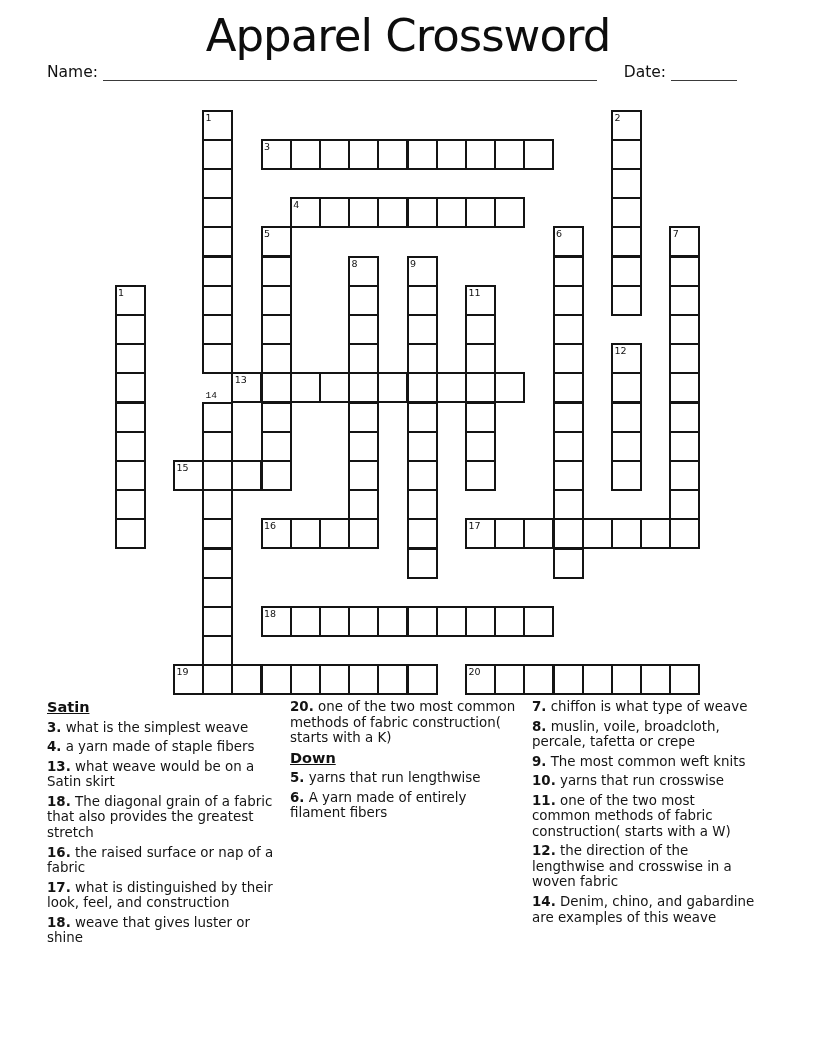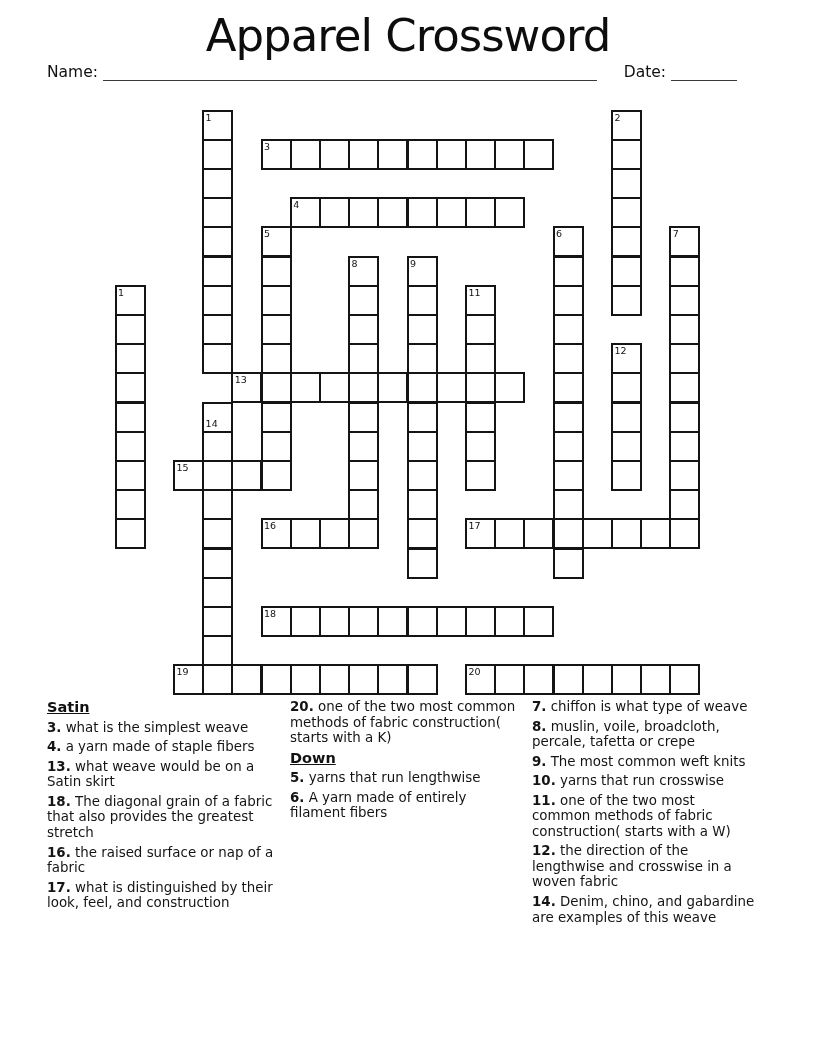--- a/index.html
+++ b/index.html
@@ -260,38 +260,39 @@
       <span class="cellnum" style="left: 293.2px; top: 200.1px;">4</span>
       <span class="cellnum" style="left: 264px; top: 229.3px;">5</span>
       <span class="cellnum" style="left: 556px; top: 229.3px;">6</span>
       <span class="cellnum" style="left: 672.8px; top: 229.3px;">7</span>
       <span class="cellnum" style="left: 351.6px; top: 258.5px;">8</span>
       <span class="cellnum" style="left: 410px; top: 258.5px;">9</span>
       <span class="cellnum" style="left: 118px; top: 287.7px;">1</span>
       <span class="cellnum" style="left: 468.4px; top: 287.7px;">11</span>
       <span class="cellnum" style="left: 614.4px; top: 346.1px;">12</span>
       <span class="cellnum" style="left: 234.8px; top: 375.3px;">13</span>
-      <span class="cellnum" style="left: 205.6px; top: 419px;">14</span>
+      <span class="cellnum" style="left: 205.6px; top: 391px; font-family: Liberation Mono, monospace;">14</span>
       <span class="cellnum" style="left: 176.4px; top: 462.9px;">15</span>
       <span class="cellnum" style="left: 264px; top: 521.3px;">16</span>
       <span class="cellnum" style="left: 468.4px; top: 521.3px;">17</span>
       <span class="cellnum" style="left: 264px; top: 608.9px;">18</span>
       <span class="cellnum" style="left: 176.4px; top: 667.3px;">19</span>
       <span class="cellnum" style="left: 468.4px; top: 667.3px;">20</span>
     </div>
 
   <div id="clues">
     <div class="clue-col">
         <div class="clue-header">Satin</div>
         <div class="clue"><span class="clue-num">3.</span> what is the simplest weave</div>
         <div class="clue"><span class="clue-num">4.</span> a yarn made of staple fibers</div>
         <div class="clue"><span class="clue-num">13.</span> what weave would be on a Satin skirt</div>
         <div class="clue"><span class="clue-num">18.</span> The diagonal grain of a fabric that also provides the greatest stretch</div>
         <div class="clue"><span class="clue-num">16.</span> the raised surface or nap of a fabric</div>
         <div class="clue"><span class="clue-num">17.</span> what is distinguished by their look, feel, and construction</div>
+        <div class="clue"><span class="clue-num">18.</span> weave that gives luster or shine</div>
       </div>
     <div class="clue-col">
         <div class="clue"><span class="clue-num">20.</span> one of the two most common methods of fabric construction( starts with a K)</div>
         <div class="clue-header">Down</div>
         <div class="clue"><span class="clue-num">5.</span> yarns that run lengthwise</div>
         <div class="clue"><span class="clue-num">6.</span> A yarn made of entirely filament fibers</div>
       </div>
     <div class="clue-col">
         <div class="clue"><span class="clue-num">7.</span> chiffon is what type of weave</div>
         <div class="clue"><span class="clue-num">8.</span> muslin, voile, broadcloth, percale, tafetta or crepe</div>

